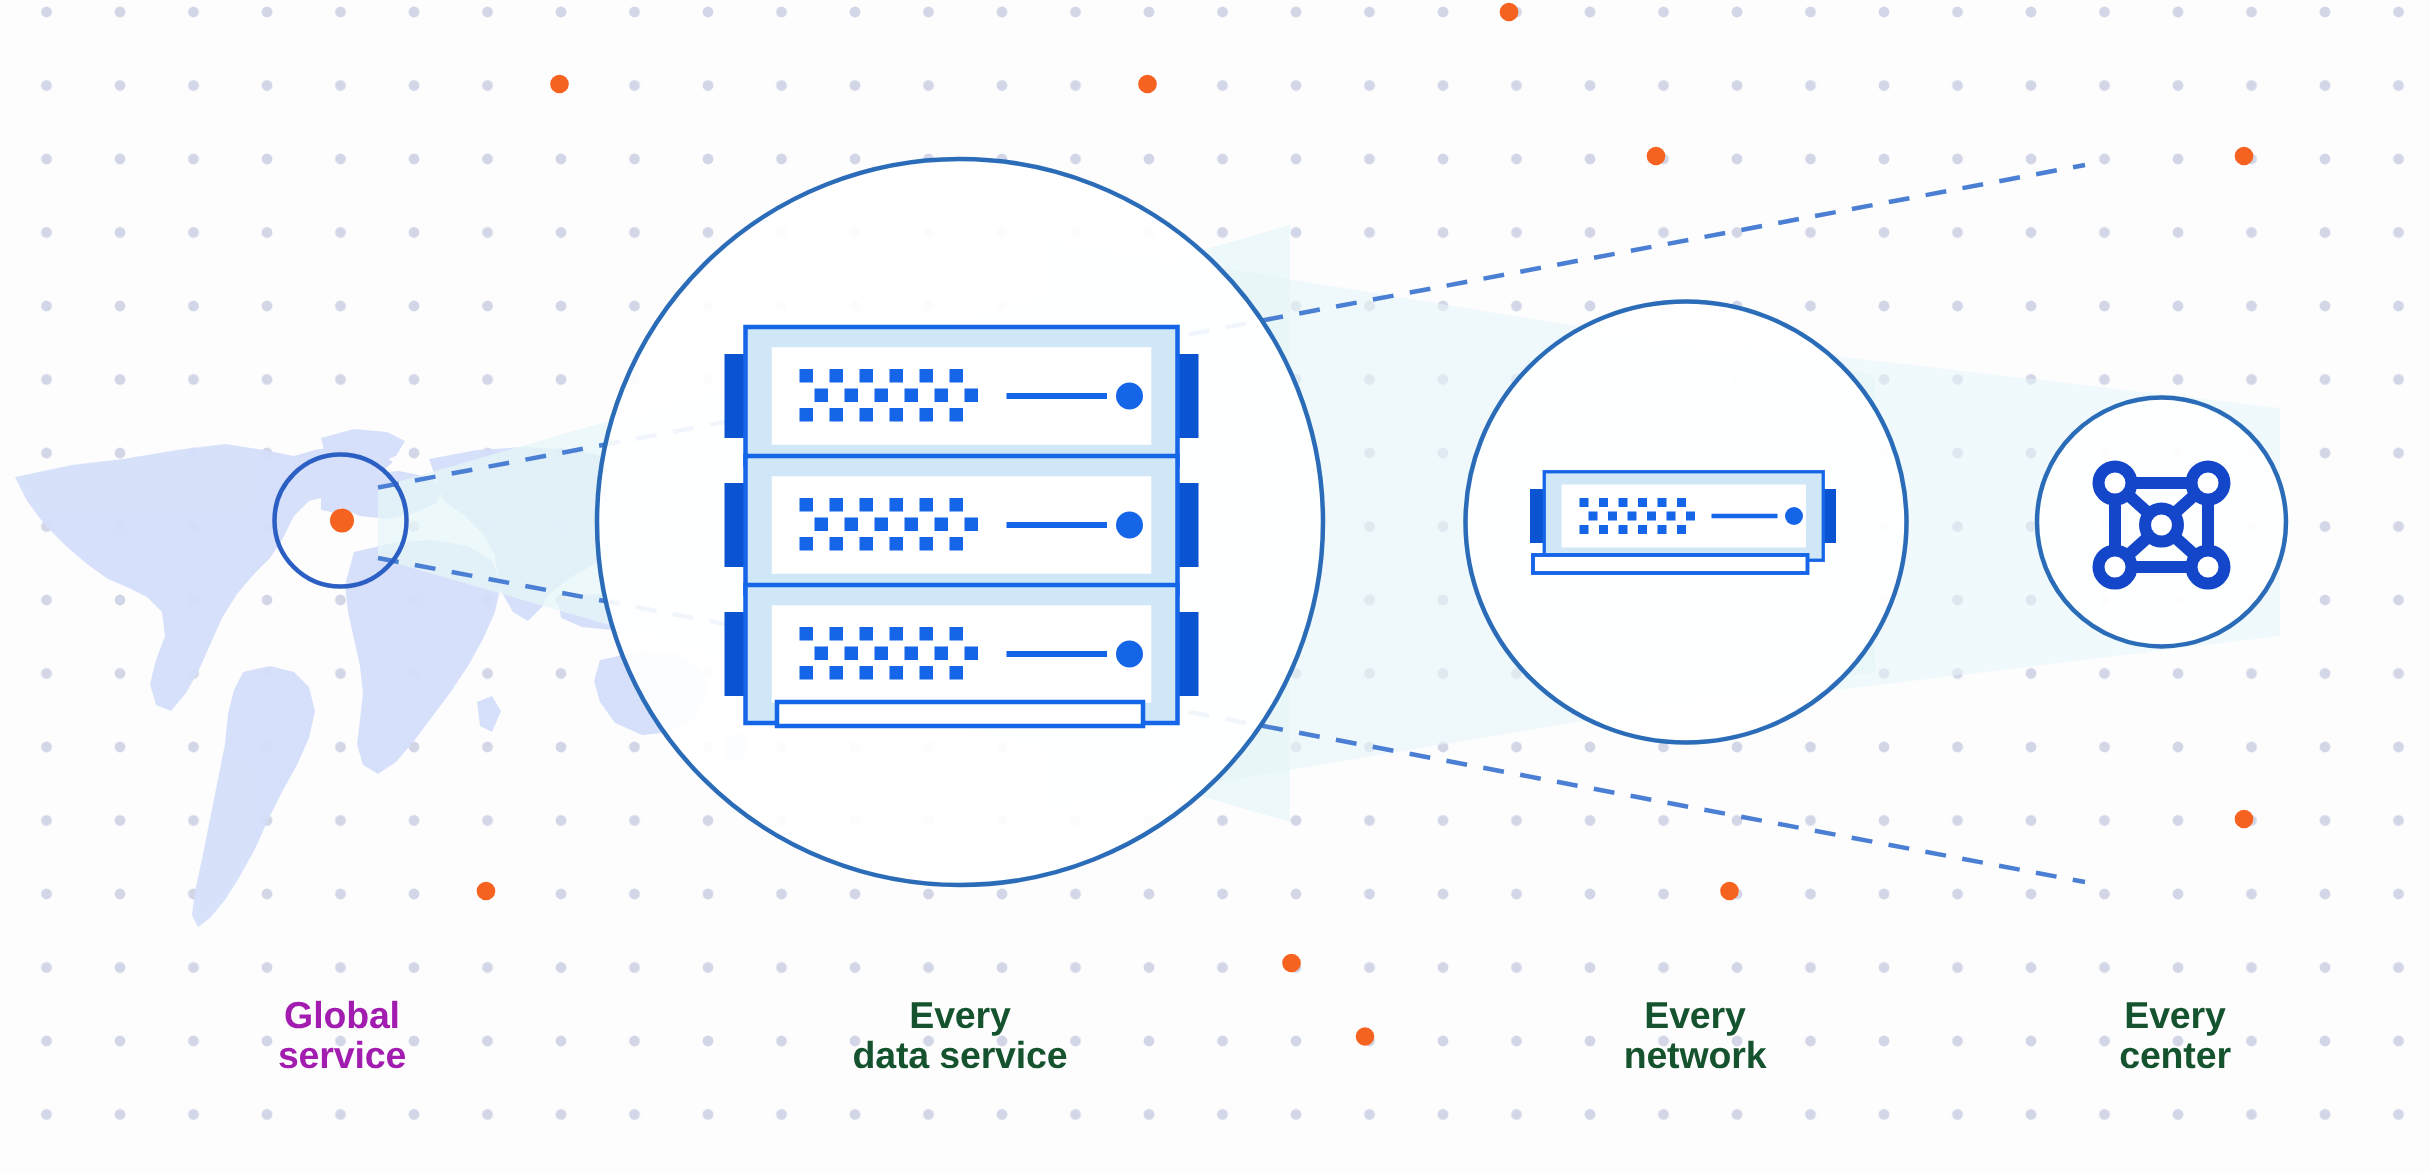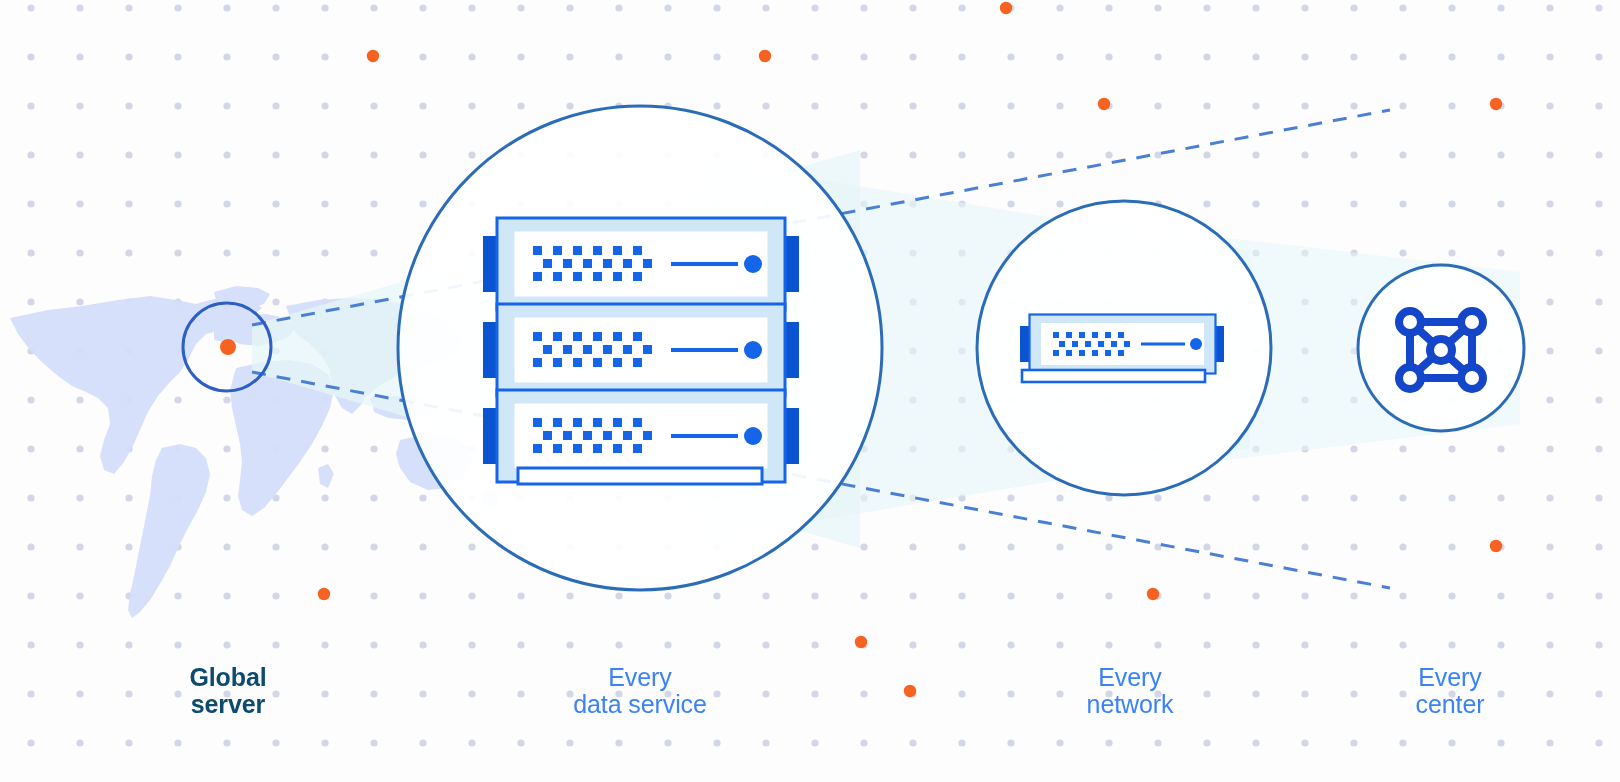--- a/index.html
+++ b/index.html
@@ -22,27 +22,27 @@
     position: absolute;
     inset: 0;
     width: 1620px;
     height: 782px;
   }
   .label {
     position: absolute;
     text-align: center;
     font-size: 25px;
     line-height: 1.06;
-    font-weight: 400;
-    color: #3b82f6;
+    font-weight: 700;
+    color: #14532d;
     letter-spacing: -0.1px;
     white-space: pre;
   }
   .label.accent {
-    color: #0c4a6e;
+    color: #a21caf;
     font-weight: 700;
   }
   #label-global   { left: 118px; top: 664px; width: 220px; }
   #label-dc       { left: 530px; top: 664px; width: 220px; }
   #label-server   { left: 1020px; top: 664px; width: 220px; }
   #label-service  { left: 1340px; top: 664px; width: 220px; }
 </style>
 </head>
 <body>
 
@@ -250,21 +250,21 @@
         <circle cx="1496" cy="546" r="6.2"></circle>
         <circle cx="324" cy="594" r="6.2"></circle>
         <circle cx="1153" cy="594" r="6.2"></circle>
         <circle cx="861" cy="642" r="6.2"></circle>
         <circle cx="910" cy="691" r="6.2"></circle>
       </g>
 
     </g>
   </svg>
 
-  <div class="label accent" id="label-global"><span>Global</span><br><span>server</span></div>
+  <div class="label accent" id="label-global"><span>Global</span><br><span>service</span></div>
 
   <div class="label" id="label-dc"><span>Every</span><br><span>data service</span></div>
 
   <div class="label" id="label-server"><span>Every</span><br><span>network</span></div>
 
   <div class="label" id="label-service"><span>Every</span><br><span>center</span></div>
 
 </div>
 
 </body></html>

